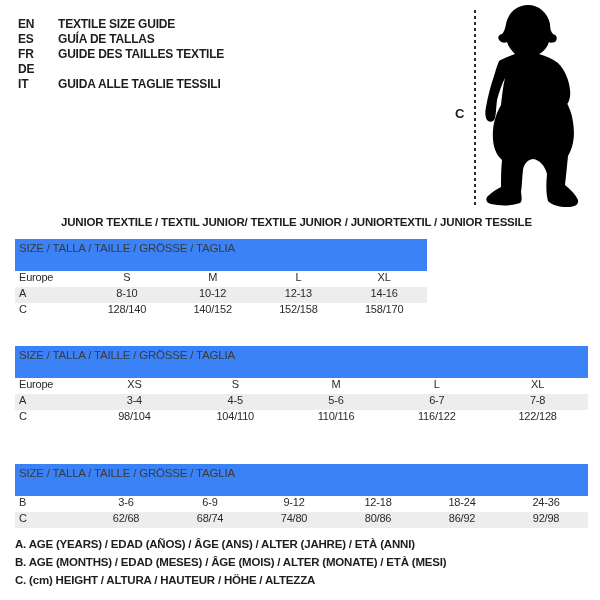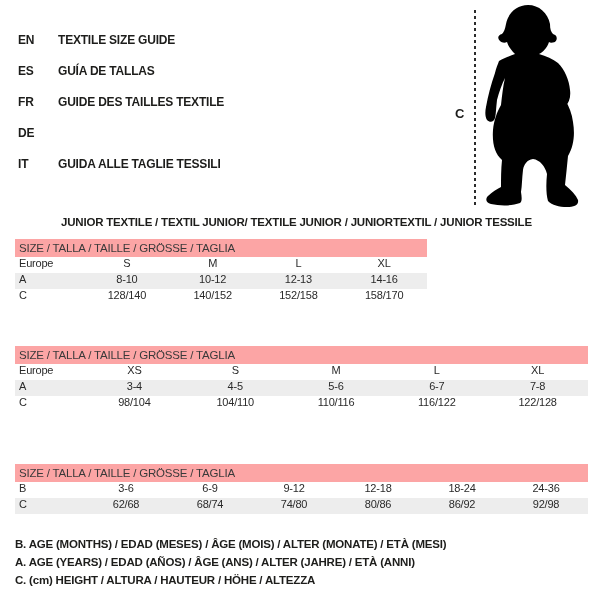--- a/index.html
+++ b/index.html
@@ -2,40 +2,40 @@
 <html><head>
 <meta charset="utf-8">
 <style>
   html,body{margin:0;padding:0;background:#ffffff;}
   .page{
     position:relative;width:600px;height:600px;background:#ffffff;overflow:hidden;
     font-family:"Liberation Sans","DejaVu Sans",sans-serif;color:#1d1d1b;
   }
   
   .langs{position:absolute;left:18px;top:16px;}
-  .lang-row{display:flex;height:15px;align-items:center;margin-top:16px;}
+  .lang-row{display:flex;height:15px;align-items:center;}
   .lang-code{display:inline-block;width:40px;font-size:12px;font-weight:700;letter-spacing:-0.2px;}
   .lang-label{font-size:12px;font-weight:700;letter-spacing:-0.2px;white-space:nowrap;}
   
   .fig{position:absolute;left:440px;top:0;width:160px;height:215px;}
   .dash-line{
     position:absolute;left:34px;top:10px;width:2px;height:196px;
     background:repeating-linear-gradient(to bottom,#2b2b2b 0 3px,transparent 3px 6px);
   }
   .measure-c{position:absolute;left:15px;top:106px;font-size:13px;font-weight:700;}
   .baby-svg{position:absolute;left:42px;top:4px;}
   
   .tbl-title{
     position:absolute;left:15px;font-size:11.5px;font-weight:700;letter-spacing:-0.2px;
     white-space:nowrap;line-height:13px;margin-left:46px;
   }
   .tbl-title.two-line{white-space:normal;width:570px;line-height:18px;}
   .tbl{position:absolute;left:15px;}
   .tbl-head{
-    height:18px;line-height:18px;background:#fca5a5;color:#3a3a3a;
+    height:32px;line-height:18px;background:#3b82f6;color:#3a3a3a;
     font-size:11.5px;padding-left:4px;letter-spacing:-0.2px;
   }
   .tbl-row{display:flex;height:16px;font-size:11px;letter-spacing:-0.2px;}
   .tbl-row.shaded{background:#ededed;}
   .cell{flex:1;text-align:center;color:#2a2a2a;}
   .cell.lab{flex:0 0 65px;text-align:left;padding-left:4px;}
   .w-narrow{width:412px;}
   .w-wide{width:573px;}
   
   .legend{position:absolute;left:15px;top:535px;}
@@ -146,18 +146,18 @@
       <span class="cell">62/68</span>
       <span class="cell">68/74</span>
       <span class="cell">74/80</span>
       <span class="cell">80/86</span>
       <span class="cell">86/92</span>
       <span class="cell">92/98</span>
     </div>
   </div>
 
   <div class="legend">
+    <div class="legend-line">A. AGE (YEARS) / EDAD (AÑOS) / ÂGE (ANS) / ALTER (JAHRE) / ETÀ (ANNI)</div>
     <div class="legend-line">B. AGE (MONTHS) / EDAD (MESES) / ÂGE (MOIS) / ALTER (MONATE) / ETÀ (MESI)</div>
-    <div class="legend-line">A. AGE (YEARS) / EDAD (AÑOS) / ÂGE (ANS) / ALTER (JAHRE) / ETÀ (ANNI)</div>
     <div class="legend-line">C. (cm) HEIGHT / ALTURA / HAUTEUR / HÖHE / ALTEZZA</div>
   </div>
 
 </div>
 
 </body></html>

